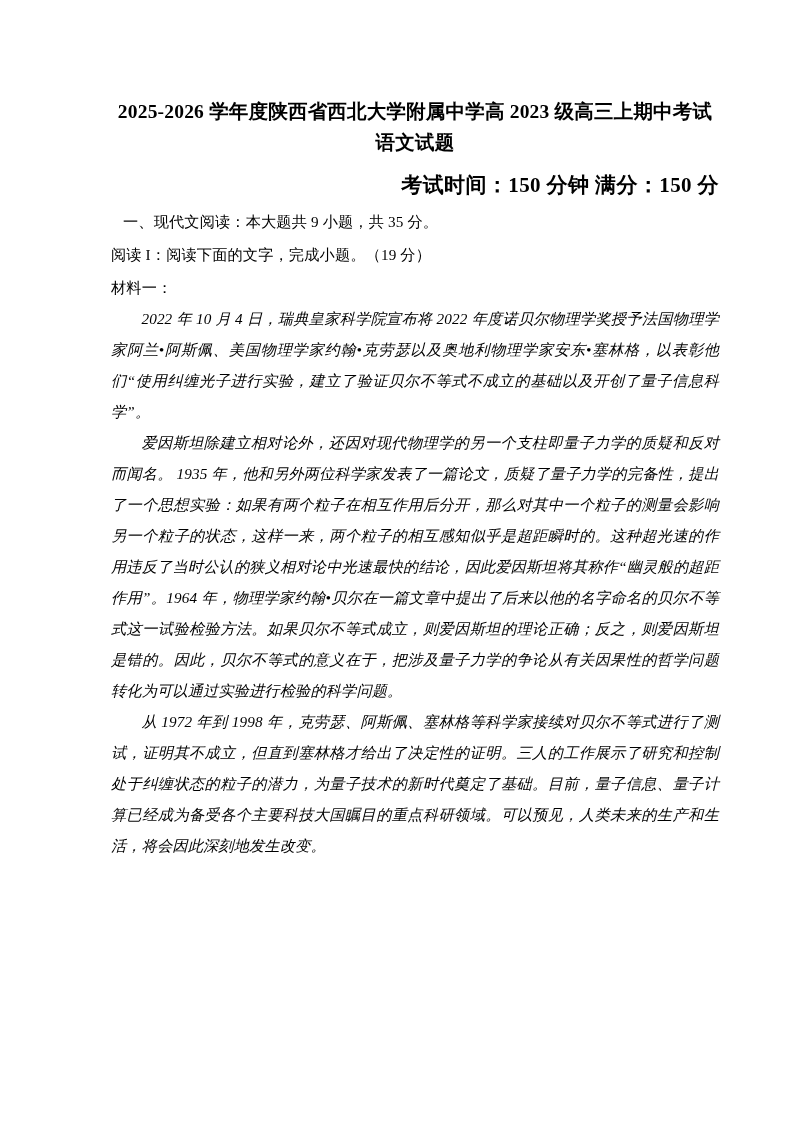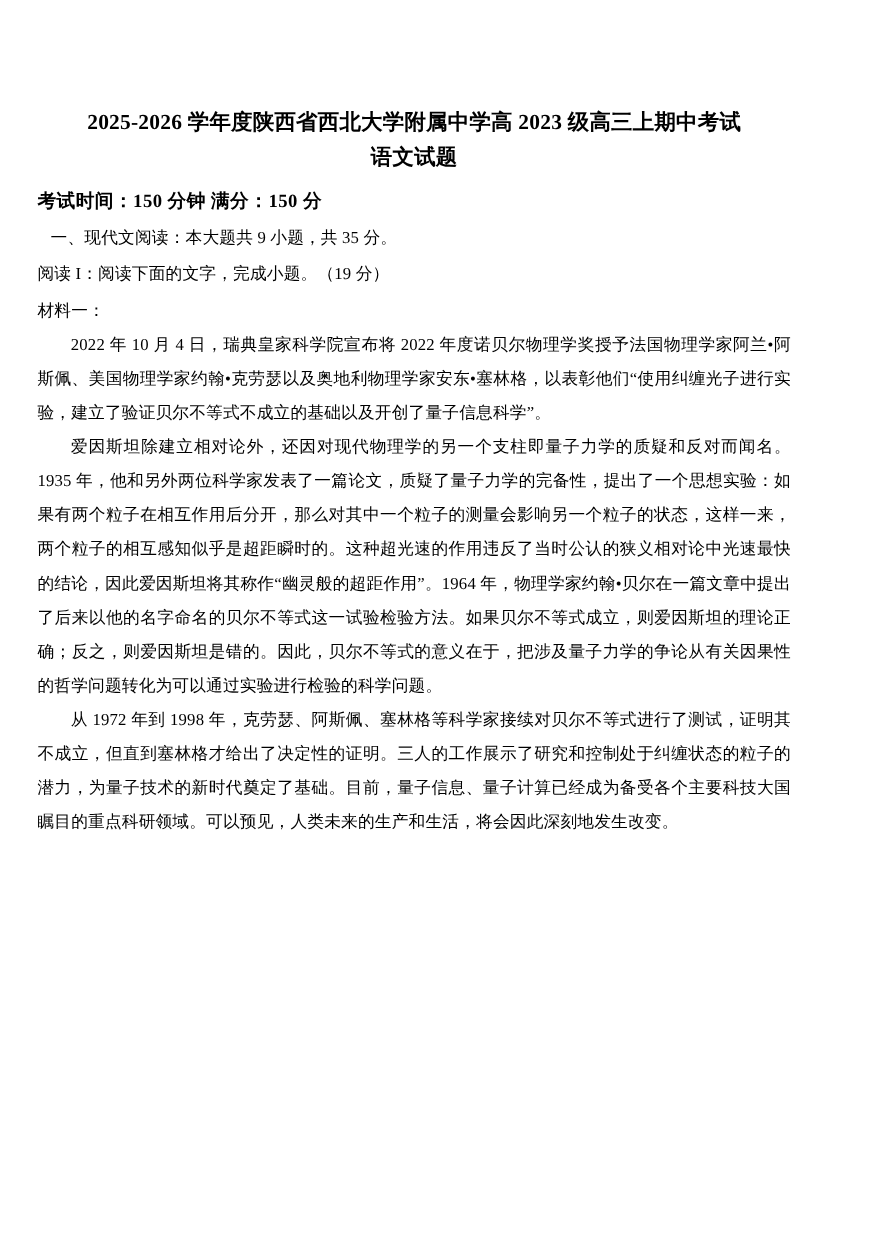--- a/index.html
+++ b/index.html
@@ -10,58 +10,59 @@
   body {
     font-family: "Liberation Serif", "DejaVu Serif", serif;
     color: #000000;
   }
   .page {
     width: 793px;
     height: 1122px;
     position: relative;
     background: #ffffff;
     box-sizing: border-box;
-    padding: 96px 74px 0 34px;
+    padding: 96px 74px 0 111px;
     overflow: hidden;
   }
   .doc-title {
     font-size: 19.5px;
     font-weight: bold;
     text-align: center;
     line-height: 32px;
     letter-spacing: 0.2px;
     margin: 0;
   }
   .doc-title .line2 {
     display: block;
     font-family: Liberation Mono, monospace;
   }
   .exam-meta {
-    text-align: left;
-    font-size: 17px;
+    text-align: right;
+    font-size: 21px;
     font-weight: bold;
     margin-top: 11px;
     letter-spacing: 0.4px;
   }
   .para {
     font-size: 15.2px;
     line-height: 31px;
     text-align: justify;
     margin: 0;
     letter-spacing: 0.15px;
   }
   .notice {
     margin-top: 10px;
   }
   .sec-head {
     margin-top: 7px;
     margin-left: 12px;
   }
   .indent {
     text-indent: 2em;
+    font-style: italic;
   }
   .tight {
     margin-top: 2px;
   }
   .source {
     text-indent: 4em;
   }
   .footer {
     position: absolute;
     left: 0;

